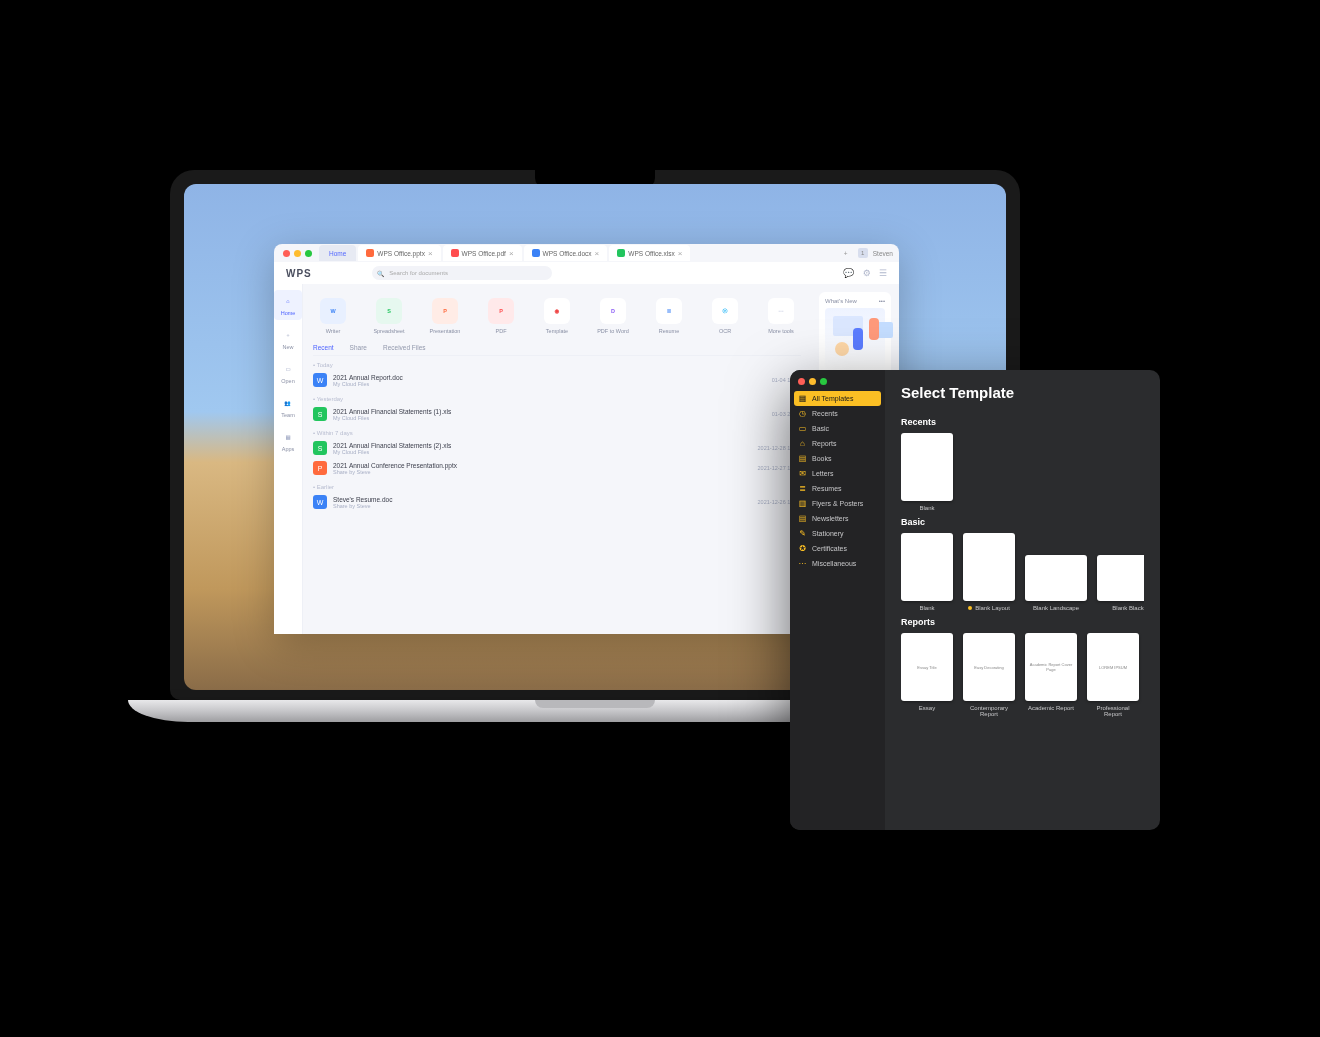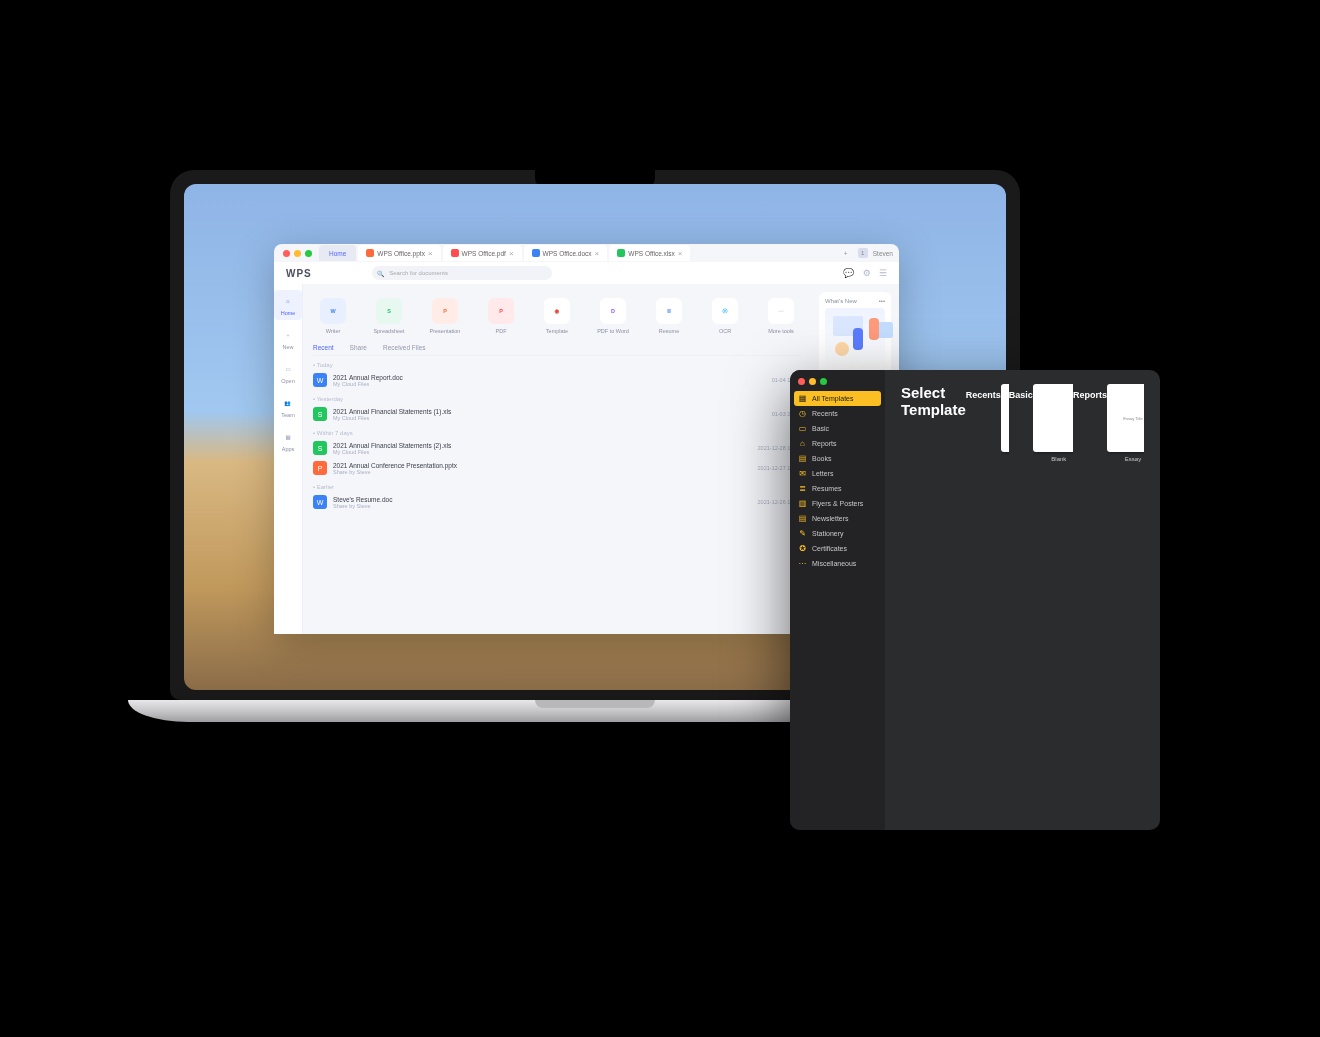--- a/index.html
+++ b/index.html
@@ -147,21 +147,21 @@
   }
   .tmpl-side .traffic-lights{padding:2px 8px 6px;}
   .cat {
     display:flex; align-items:center; gap:5px;
     padding: 3px 8px; font-size:7px; color:#c7c7c9; cursor:default;
   }
   .cat.active { background:#fbbf24; color:#1a1a1a; border-radius:3px; margin:0 4px; padding:3px 4px;}
   .cat-ico { width:9px;height:9px;display:flex;align-items:center;justify-content:center;color:#fbbf24;font-size:8px;}
   .cat.active .cat-ico{color:#1a1a1a;}
 
-  .tmpl-main { flex:1; padding: 14px 16px; overflow:hidden; display:flex;flex-direction:row;}
+  .tmpl-main { flex:1; padding: 14px 16px; overflow:hidden; display:flex;flex-direction:column;}
   .tmpl-title { font-size:15px; font-weight:700; color:#fff; margin-bottom:10px;}
   .sect-label { font-size:9px; font-weight:600; color:#fff; margin:6px 0 6px;}
   .grid { display:flex; gap:10px; flex-wrap:nowrap; overflow:hidden;}
   .tile { width:52px; text-align:center; font-size:6px; color:#c7c7c9;}
   .thumb {
     width:52px;height:68px;background:#fff;border-radius:3px;margin-bottom:4px;
     display:flex;align-items:center;justify-content:center;color:#333;font-size:5px;
     box-shadow:0 1px 3px rgba(0,0,0,.4);
   }
   .thumb.land { width:62px; height:46px; margin-top:22px;}

